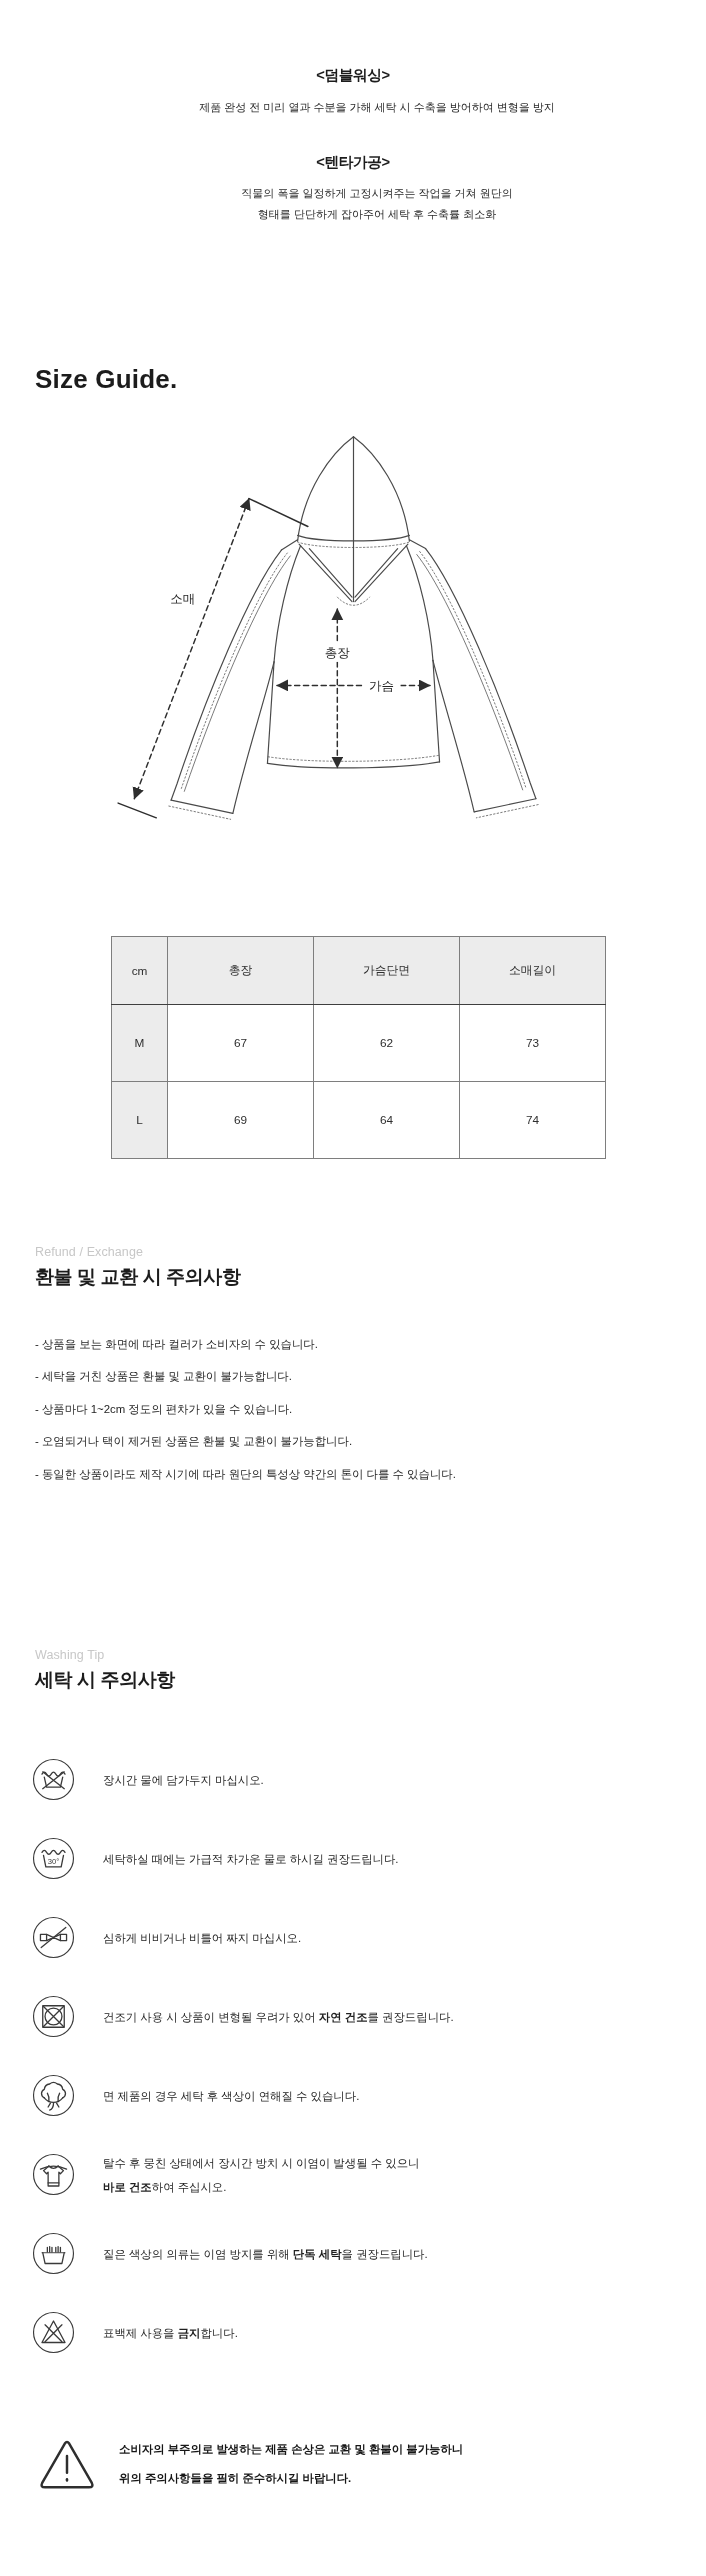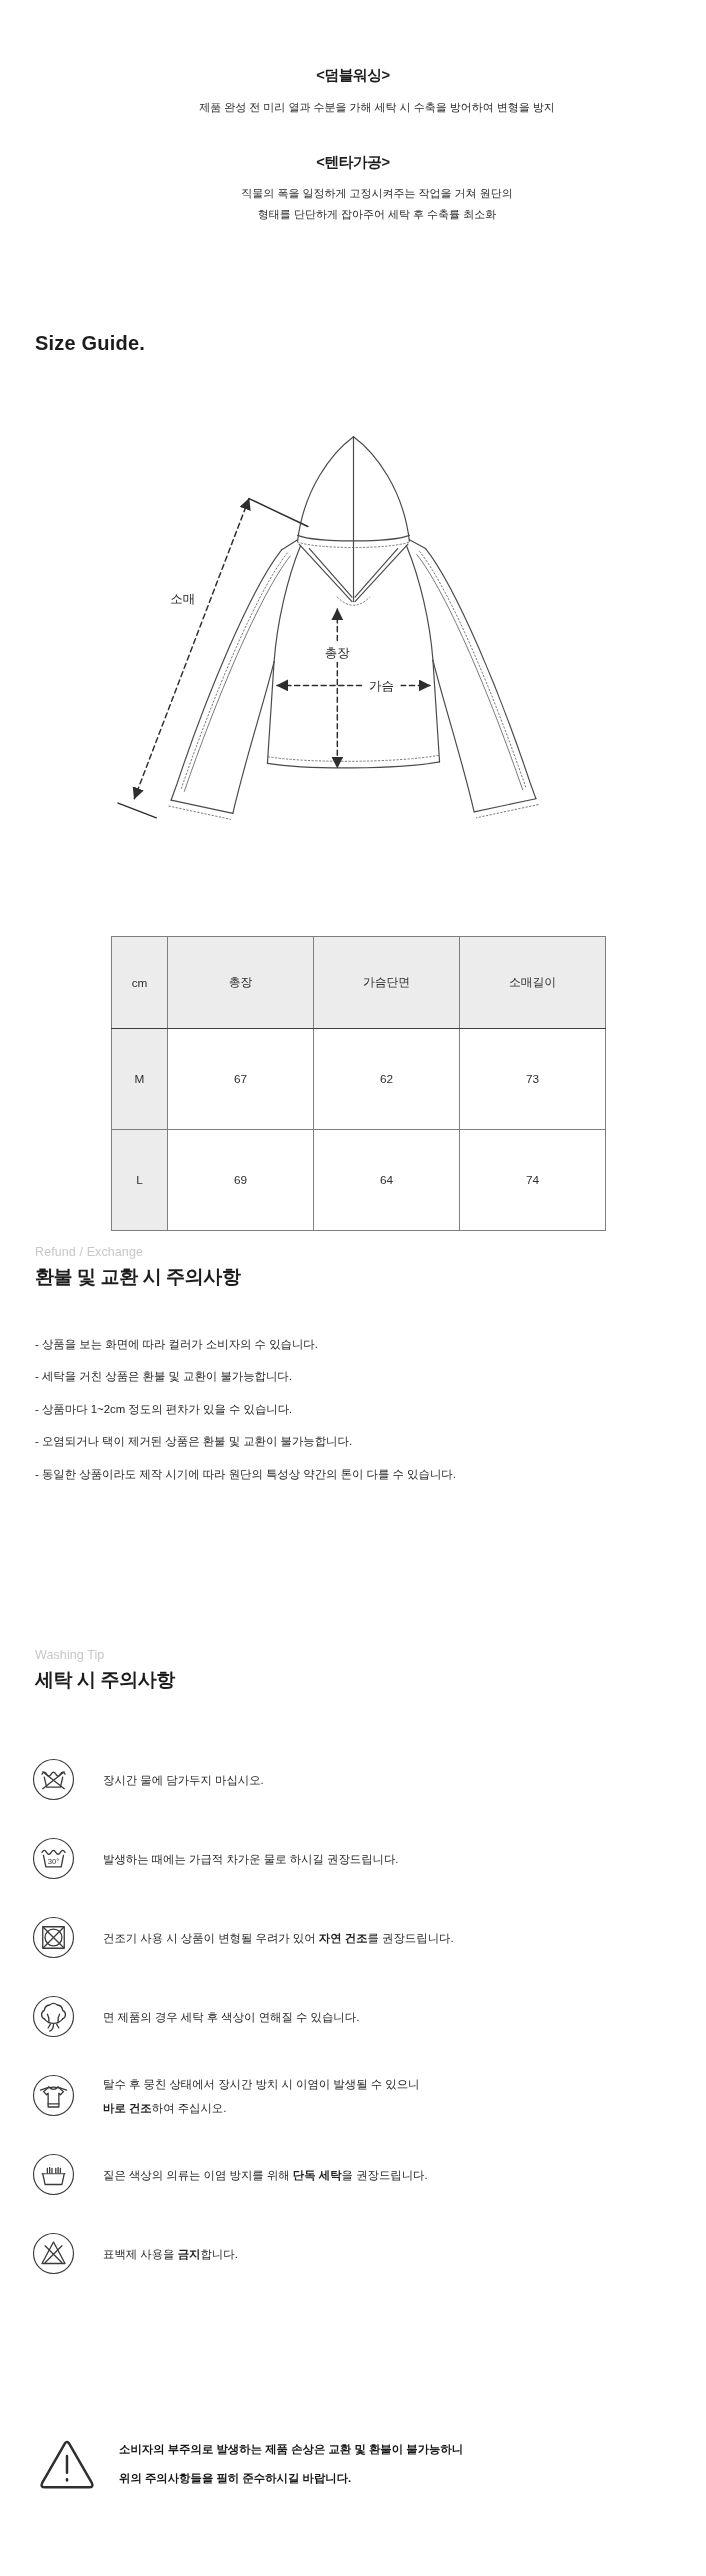--- a/index.html
+++ b/index.html
@@ -4,24 +4,24 @@
 <style>
   html,body{margin:0;padding:0;background:#fff;}
   .page{position:relative;width:706px;height:2576px;background:#ffffff;overflow:hidden;
         font-family:"Liberation Sans","DejaVu Sans",sans-serif;color:#1c1c1c;}
   .abs{position:absolute;}
   .centered{left:0;width:100%;text-align:center;}
   .intro-title{font-size:14.7px;font-weight:700;letter-spacing:-0.4px;}
   .intro-desc{font-size:11px;color:#2a2a2a;line-height:20.6px;white-space:pre-line;padding-left:24px;}
   .section-label{font-size:12.5px;color:#c7c7c7;letter-spacing:0.1px;}
   .section-heading{font-size:19px;font-weight:700;letter-spacing:-0.4px;}
-  .size-guide-heading{font-size:20px;font-weight:700;letter-spacing:0.2px;}
+  .size-guide-heading{font-size:26px;font-weight:700;letter-spacing:0.2px;margin-top:32px;}
   .size-table{border-collapse:collapse;table-layout:fixed;width:495px;text-align:center;
               font-size:11.8px;color:#2e2e2e;border:0.7px solid #4a4a4a;}
-  .size-table th,.size-table td{border:0.7px solid #7e7e7e;padding:16px;font-weight:400;}
+  .size-table th,.size-table td{border:0.7px solid #7e7e7e;padding:4px;font-weight:400;}
   .size-table thead th{background:#ececec;height:59px;border-bottom:1.5px solid #3f3f3f;}
   .size-table tbody td{height:68px;background:#ffffff;}
   .size-table tbody td.size-cell{background:#ececec;}
   .size-table tbody tr{border-bottom:1.5px solid #3f3f3f;}
   .refund-list{margin:0;padding:0;list-style:none;}
   .refund-list li{font-size:11.4px;line-height:14px;margin:0 0 18.4px 0;color:#1f1f1f;}
   .tips{width:647px;}
   .tip{display:flex;align-items:center;min-height:79px;gap:28px;}
   .tip-icon{width:43px;height:43px;flex:none;}
   .tip-icon svg{display:block;width:43px;height:43px;}
@@ -169,23 +169,34 @@
 
     <div class="tip">
       <span class="tip-icon">
         <svg viewBox="0 0 56 56" fill="none" stroke="#3a3a3a" stroke-width="1.7" stroke-linecap="round" stroke-linejoin="round">
           <circle cx="28" cy="28" r="26" stroke-width="1.5"></circle>
           <path d="M13,20 q3,-5 6,0 q3,5 6,0 q3,-5 6,0 q3,5 6,0 q3,-5 6,0"></path>
           <path d="M15,24 L18,39 L38,39 L41,24"></path>
           <text x="28" y="35" font-size="10" text-anchor="middle" fill="#3a3a3a" stroke="none">30°</text>
         </svg>
       </span>
-      <div class="tip-text"><span>발생하는 때에는 가급적 차가운 물로 하시길 권장드립니다.</span></div>
-    </div>
-
+      <div class="tip-text"><span>세탁하실 때에는 가급적 차가운 물로 하시길 권장드립니다.</span></div>
+    </div>
+
+    <div class="tip">
+      <span class="tip-icon">
+        <svg viewBox="0 0 56 56" fill="none" stroke="#3a3a3a" stroke-width="1.7" stroke-linecap="round" stroke-linejoin="round">
+          <circle cx="28" cy="28" r="26" stroke-width="1.5"></circle>
+          <path d="M11,24 h8 v8 h-8 z M37,24 h8 v8 h-8 z"></path>
+          <path d="M19,24 L37,32 M19,32 L37,24"></path>
+          <path d="M12,41 L44,15"></path>
+        </svg>
+      </span>
+      <div class="tip-text"><span>심하게 비비거나 비틀어 짜지 마십시오.</span></div>
+    </div>
 
     <div class="tip">
       <span class="tip-icon">
         <svg viewBox="0 0 56 56" fill="none" stroke="#3a3a3a" stroke-width="1.7" stroke-linecap="round" stroke-linejoin="round">
           <circle cx="28" cy="28" r="26" stroke-width="1.5"></circle>
           <rect x="14" y="14" width="28" height="28"></rect>
           <circle cx="28" cy="28" r="11"></circle>
           <path d="M15,15 L41,41 M41,15 L15,41"></path>
         </svg>
       </span>

